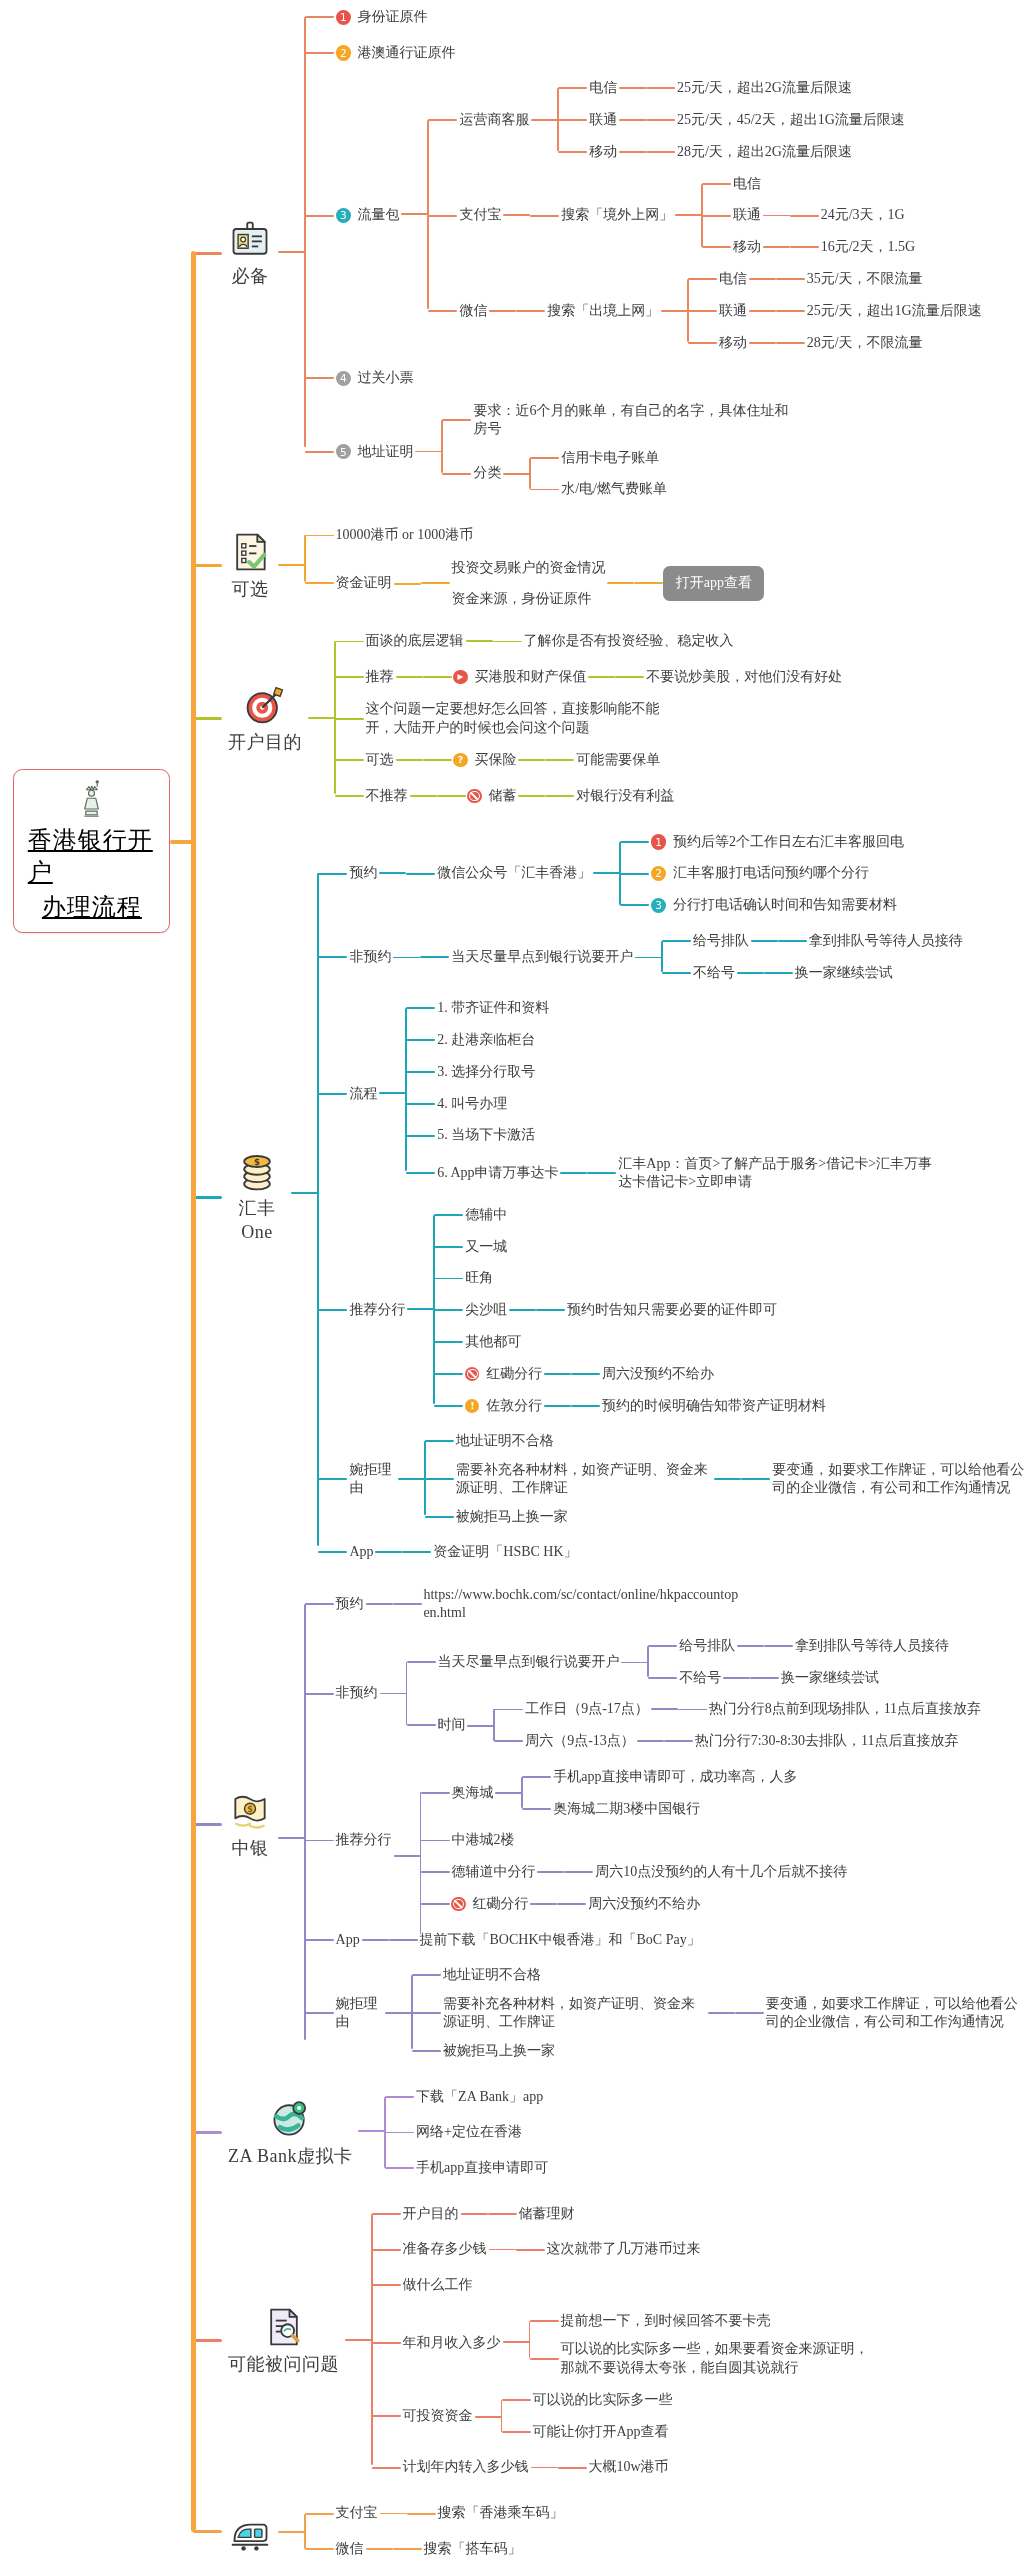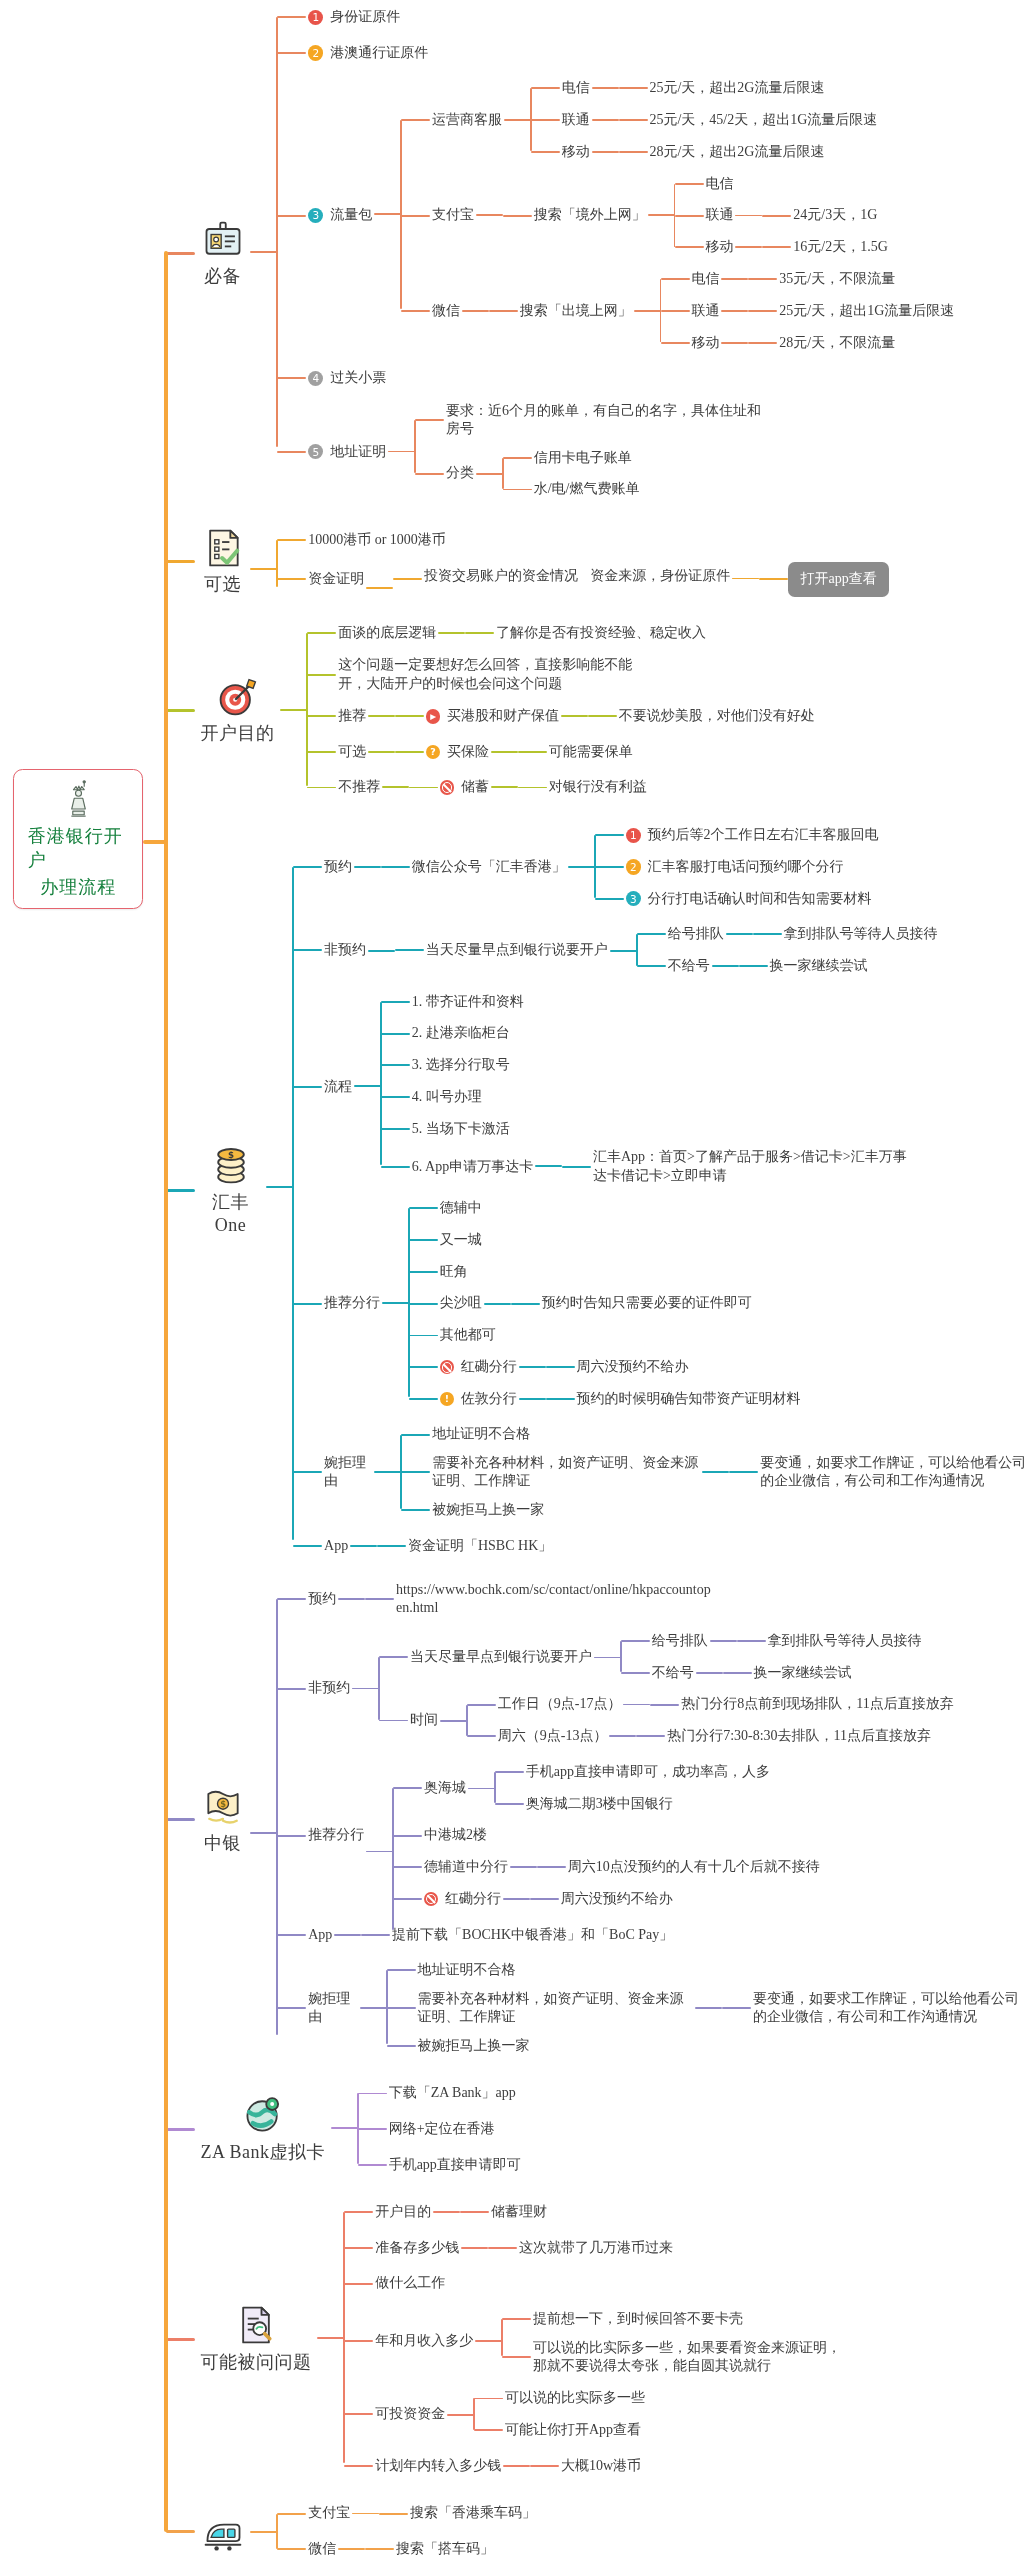--- a/index.html
+++ b/index.html
@@ -25,21 +25,21 @@
   
   .spine{position:absolute;left:-1px;width:1.9px;background:var(--c);border-radius:1.9px;}
   .pstub{position:absolute;left:-27px;width:27px;height:1.9px;background:var(--c);border-radius:1.9px;}
   .droot > .spine{width:4.8px;left:-2.4px;border-radius:3.8px;}
   .droot > .pstub{height:3.8px;left:-23px;width:23px;}
 
   
   .central{display:flex;flex-direction:column;align-items:center;gap:2.9px;
         border:1.9px solid #e5646e;border-radius:9.5px;background:#fff;
         padding:9.5px 13.4px;margin-top:765px;box-shadow:0 1px 1.9px rgba(0,0,0,.08);}
-  .central .cline{font-size:18px;letter-spacing:1px;color:#15803d;}
+  .central .cline{font-size:24px;letter-spacing:1px;color:#000000;text-decoration:underline;}
   .central .sicon{margin-bottom:1.9px;}
 
   
   .nodecell.section{flex-direction:column;gap:3.8px;padding:1.9px 5.7px;}
   .nodecell.section .label{font-size:18px;max-width:143px;text-align:center;letter-spacing:0.5px;}
   .sicon{display:inline-flex;flex:none;}
   .sicon svg{display:block;}
 
   .badge{width:15.3px;height:15.3px;border-radius:50%;color:#fff;font-size:10.5px;line-height:1;
         display:inline-flex;align-items:center;justify-content:center;margin-right:6.7px;flex:none;
@@ -48,21 +48,21 @@
         display:inline-flex;align-items:center;justify-content:center;font-size:9.5px;line-height:1;
         font-family:"DejaVu Sans",sans-serif;position:relative;}
   .m-question,.m-warning{background:#f5a623;font-weight:bold;}
   .m-recommend{background:#e8564a;font-size:7.6px;}
   .m-forbidden{background:#e8564a;}
   .m-forbidden::before{content:'';position:absolute;width:8.6px;height:8.6px;border:1.5px solid #fff;border-radius:50%;}
   .m-forbidden::after{content:'';position:absolute;width:10.5px;height:1.5px;background:#fff;transform:rotate(45deg);}
 
   .t-button{background:#8b8b8b;color:#fff;border-radius:6.7px;padding:4.8px 12.4px;cursor:pointer;}
   .t-button .label{color:#fff;}
-  .nodecell.group{flex-direction:row;align-items:flex-start;gap:12.4px;}
+  .nodecell.group{flex-direction:column;align-items:flex-start;gap:12.4px;}
 </style>
 </head>
 <body>
 
 <div id="map">
     <div class="branch root" style="--c: #f6a63c; align-items: flex-start;">
       <div class="nodecell central" style="border-color: rgb(229, 100, 110);">
         <span class="sicon">
           <svg width="29" height="40" viewBox="0 0 40 56">
             <g stroke="#5a6b5e" stroke-width="1.6" fill="#e9efe9" stroke-linejoin="round">
@@ -399,45 +399,45 @@
                   <div class="nodecell">
                     <span class="label">了解你是否有投资经验、稳定收入</span>
                   </div>
                 </div>
                 <i class="spine" style="top: 13.4px; height: 0px;"></i>
                 <i class="pstub" style="top: 12.4px;"></i>
               </div>
             </div>
             <div class="branch">
               <div class="nodecell">
-                <span class="label">这个问题一定要想好怎么回答，直接影响能不能开，大陆开户的时候也会问这个问题</span>
-              </div>
-            </div>
-            <div class="branch">
-              <div class="nodecell">
                 <span class="label">推荐</span>
               </div>
               <div class="kids d1">
                 <div class="branch">
                   <div class="nodecell">
                     <span class="mark m-recommend">▶</span>
                     <span class="label">买港股和财产保值</span>
                   </div>
                   <div class="kids d2">
                     <div class="branch">
                       <div class="nodecell">
                         <span class="label">不要说炒美股，对他们没有好处</span>
                       </div>
                     </div>
                     <i class="spine" style="top: 13.4px; height: 0px;"></i>
                     <i class="pstub" style="top: 12.4px;"></i>
                   </div>
                 </div>
                 <i class="spine" style="top: 13.4px; height: 0px;"></i>
                 <i class="pstub" style="top: 12.4px;"></i>
+              </div>
+            </div>
+            <div class="branch">
+              <div class="nodecell">
+                <span class="label">这个问题一定要想好怎么回答，直接影响能不能开，大陆开户的时候也会问这个问题</span>
               </div>
             </div>
             <div class="branch">
               <div class="nodecell">
                 <span class="label">可选</span>
               </div>
               <div class="kids d1">
                 <div class="branch">
                   <div class="nodecell">
                     <span class="mark m-question">?</span>

